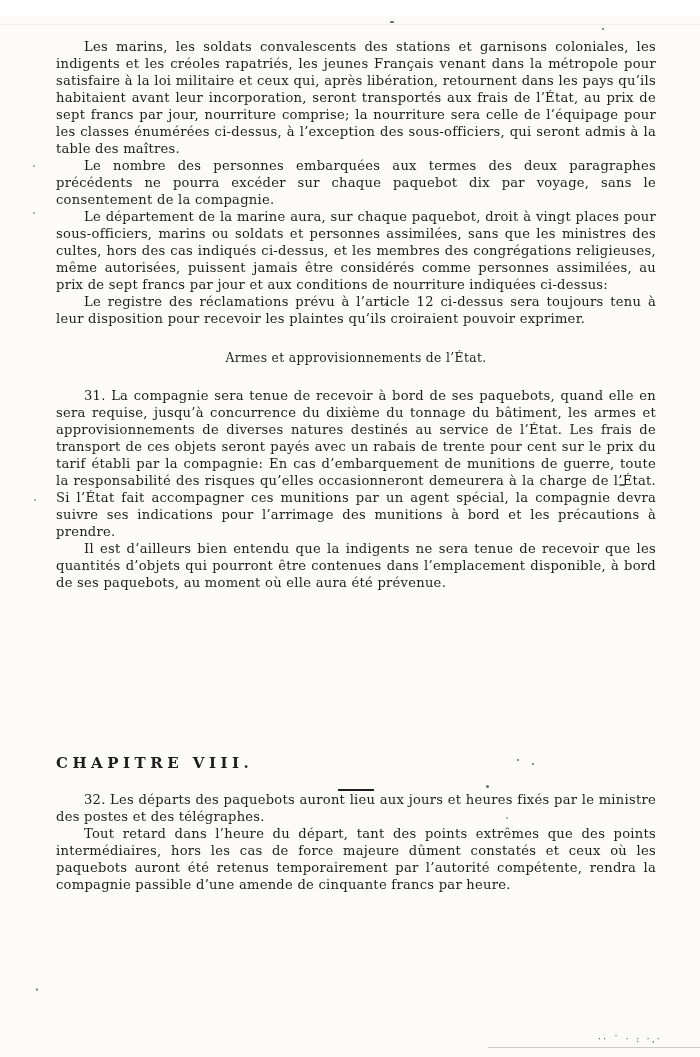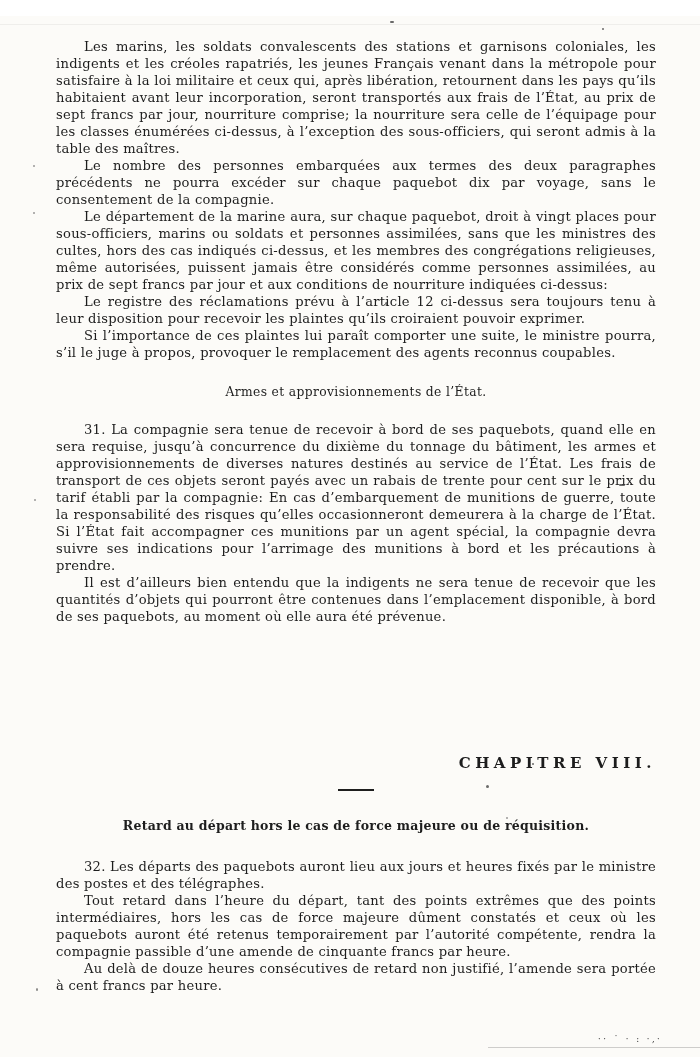--- a/index.html
+++ b/index.html
@@ -27,21 +27,21 @@
   .doc p { margin: 0; text-indent: 28px; }
   .sec-heading {
     text-align: center;
     text-indent: 0;
     font-size: 12.3px;
     letter-spacing: 0.03em;
     margin: 28px 0 19px 0;
   }
   .sec-heading.h-armes { margin: 23px 0 20px 0; text-align: center; }
   .chapter-title {
-    text-align: right;
+    text-align: left;
     font-size: 15px;
     font-weight: bold;
     letter-spacing: 4.5px;
     margin: 0;
   }
   .chapter-subtitle {
     text-align: center;
     font-size: 11.6px;
     font-weight: bold;
     letter-spacing: 1.3px;
@@ -87,34 +87,31 @@
 <body>
 
 <div class="page">
 
   <div class="doc doc-upper">
     <p>Les marins, les soldats convalescents des stations et garnisons coloniales, les indigents et les créoles rapatriés, les jeunes Français venant dans la métropole pour satisfaire à la loi militaire et ceux qui, après libération, retournent dans les pays qu’ils habitaient avant leur incorporation, seront transportés aux frais de l’État, au prix de sept francs par jour, nourriture comprise; la nourriture sera celle de l’équipage pour les classes énumérées ci-dessus, à l’exception des sous-officiers, qui seront admis à la table des maîtres.</p>
     <p>Le nombre des personnes embarquées aux termes des deux paragraphes précédents ne pourra excéder sur chaque paquebot dix par voyage, sans le consentement de la compagnie.</p>
     <p>Le département de la marine aura, sur chaque paquebot, droit à vingt places pour sous-officiers, marins ou soldats et personnes assimilées, sans que les ministres des cultes, hors des cas indiqués ci-dessus, et les membres des congrégations religieuses, même autorisées, puissent jamais être considérés comme personnes assimilées, au prix de sept francs par jour et aux conditions de nourriture indiquées ci-dessus:</p>
 
     <p>Le registre des réclamations prévu à l’article 12 ci-dessus sera toujours tenu à leur disposition pour recevoir les plaintes qu’ils croiraient pouvoir exprimer.</p>
-    <p>Si l’importance de ces plaintes lui paraît comporter une suite, le ministre pourra, s’il le juge à propos, provoquer le remplacement des agents reconnus coupables.</p>
 
     <div class="sec-heading h-armes">Armes et approvisionnements de l’État.</div>
     <p>31. La compagnie sera tenue de recevoir à bord de ses paquebots, quand elle en sera requise, jusqu’à concurrence du dixième du tonnage du bâtiment, les armes et approvisionnements de diverses natures destinés au service de l’État. Les frais de transport de ces objets seront payés avec un rabais de trente pour cent sur le prix du tarif établi par la compagnie: En cas d’embarquement de munitions de guerre, toute la responsabilité des risques qu’elles occasionneront demeurera à la charge de l’État. Si l’État fait accompagner ces munitions par un agent spécial, la compagnie devra suivre ses indications pour l’arrimage des munitions à bord et les précautions à prendre.</p>
     <p>Il est d’ailleurs bien entendu que la indigents ne sera tenue de recevoir que les quantités d’objets qui pourront être contenues dans l’emplacement disponible, à bord de ses paquebots, au moment où elle aura été prévenue.</p>
   </div>
 
   <div class="doc doc-lower">
     <div class="chapter-title">CHAPITRE VIII.</div>
     <div class="chapter-rule"></div>
-    <div class="retard-heading">Retard au départ hors le cas de force majeure ou de réquisition.</div>
     <p>32. Les départs des paquebots auront lieu aux jours et heures fixés par le ministre des postes et des télégraphes.</p>
     <p>Tout retard dans l’heure du départ, tant des points extrêmes que des points intermédiaires, hors les cas de force majeure dûment constatés et ceux où les paquebots auront été retenus temporairement par l’autorité compétente, rendra la compagnie passible d’une amende de cinquante francs par heure.</p>
-    <p>Au delà de douze heures consécutives de retard non justifié, l’amende sera portée à cent francs par heure.</p>
   </div>
 
   <div class="faint-line" style="top:8px; left:0; width:700px; opacity:0.05;"></div>
 
   <div class="speck" style="left:390px; top:5px; width:4px; height:2px; border-radius:1px;"></div>
   <div class="speck" style="left:602px; top:12px; width:2px; height:2px;"></div>
   <div class="speck" style="left:33px; top:149px; width:2px; height:2px; opacity:0.5;"></div>
   <div class="speck" style="left:33px; top:196px; width:2px; height:2px; opacity:0.5;"></div>
   <div class="speck" style="left:385px; top:286px; width:3px; height:3px;"></div>
   <div class="speck" style="left:619px; top:468px; width:6px; height:2px; border-radius:1px;"></div>

